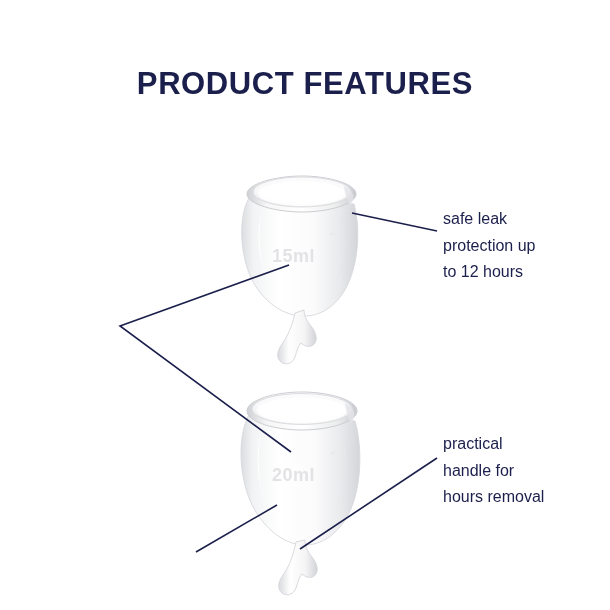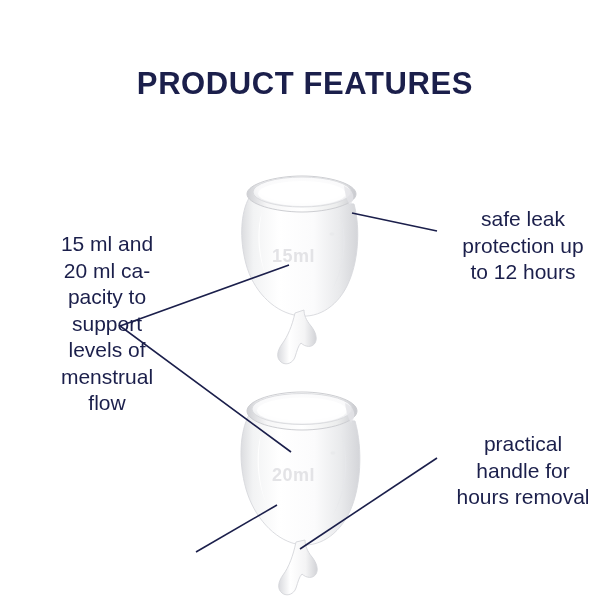--- a/index.html
+++ b/index.html
@@ -35,26 +35,25 @@
     font-size: 31px;
     font-weight: 700;
     letter-spacing: 0.6px;
     color: #1b1f4b;
     font-family: "Liberation Sans", sans-serif;
   }
 
   .callout {
     position: absolute;
     color: #1b1f4b;
-    font-size: 21px;
+    font-size: 16px;
     line-height: 26.5px;
     font-weight: 400;
     font-family: "Liberation Sans", sans-serif;
     white-space: pre-line;
-    text-align: center;
   }
 
   #callout-capacity   { left: 32px;  top: 203px; width: 150px; }
   #callout-leak       { left: 443px; top: 178px; width: 160px; }
   #callout-hygienic   { left: 32px;  top: 483px; width: 200px; }
   #callout-handle     { left: 443px; top: 403px; width: 160px; }
 
   #leader-lines {
     position: absolute;
     left: 0;
@@ -203,27 +202,20 @@
     <div class="vol-mark" id="vol-mark-20">20ml</div>
   </div>
 
   <svg id="leader-lines" viewBox="0 0 610 610">
     <line x1="437" y1="203" x2="352" y2="185" stroke="#1b1f4b" stroke-width="1.6"></line>
     <polyline points="289,237 120,298 291,424" fill="none" stroke="#1b1f4b" stroke-width="1.6"></polyline>
     <line x1="196" y1="524" x2="277" y2="477" stroke="#1b1f4b" stroke-width="1.6"></line>
     <line x1="437" y1="430" x2="300" y2="521" stroke="#1b1f4b" stroke-width="1.6"></line>
   </svg>
 
-  <div class="callout" id="callout-capacity">15 ml and
-20 ml ca-
-pacity to
-support
-levels of
-menstrual
-flow</div>
 
   <div class="callout" id="callout-leak">safe leak
 protection up
 to 12 hours</div>
 
 
   <div class="callout" id="callout-handle">practical
 handle for
 hours removal</div>
 

